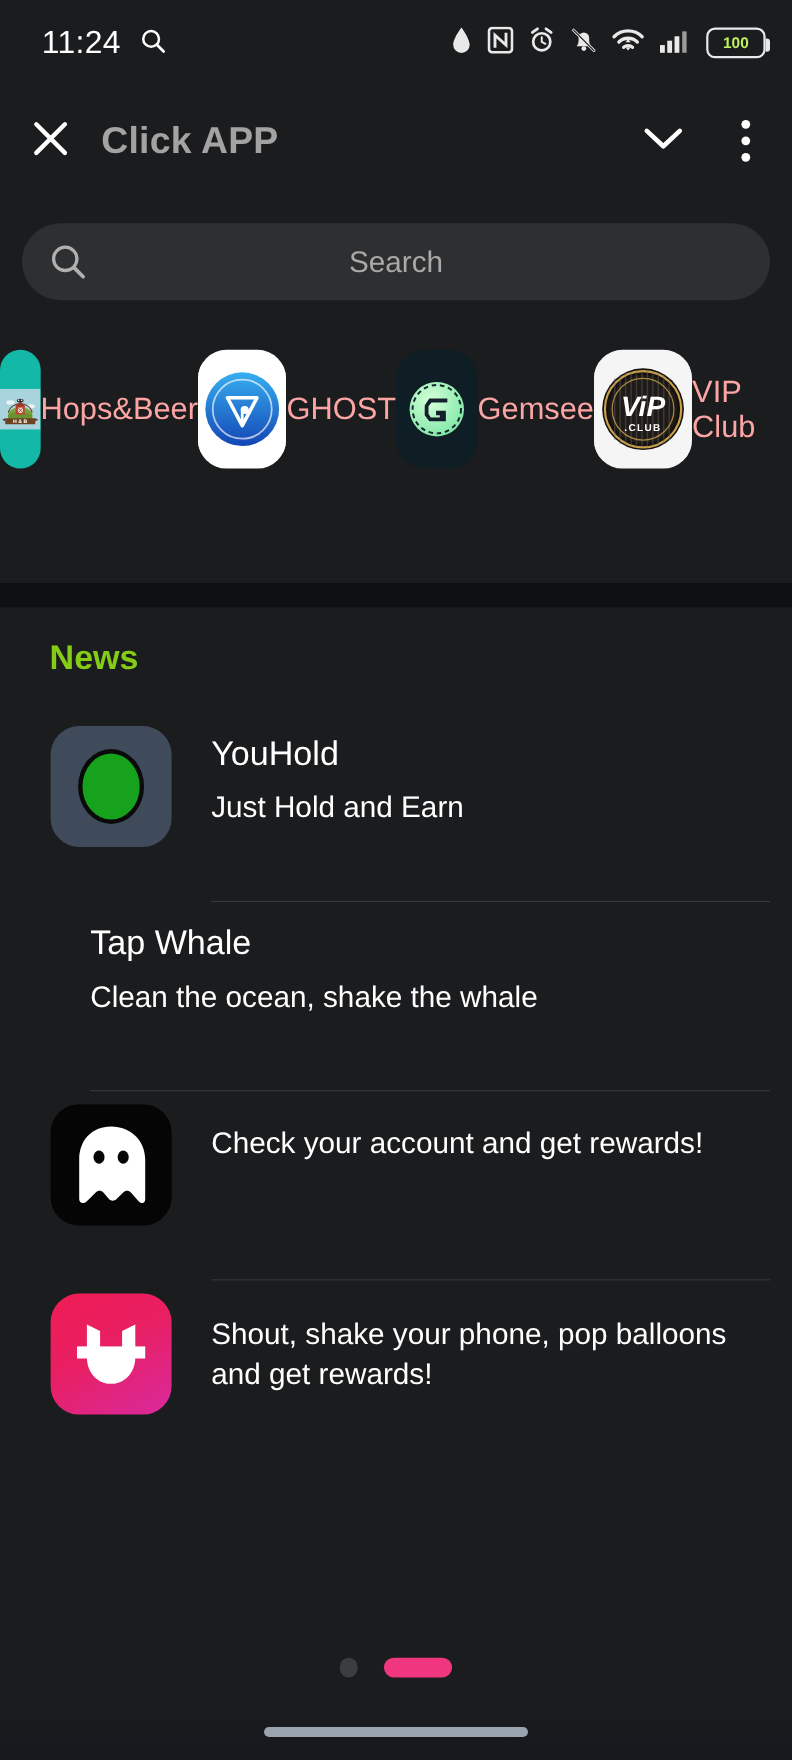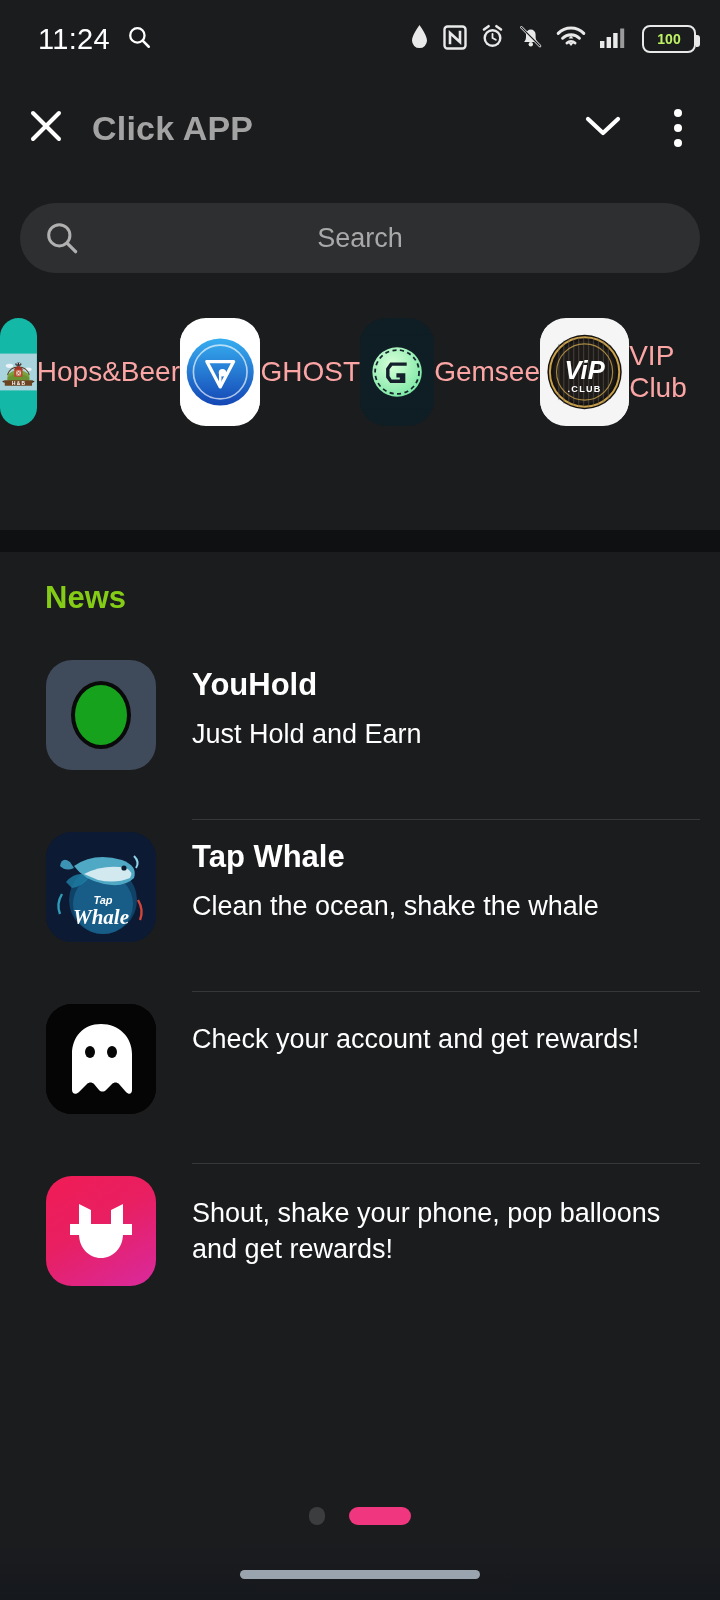--- a/index.html
+++ b/index.html
@@ -103,21 +103,21 @@
   .ni-icon {
     width:110px; height:110px; min-width:110px; border-radius:26px;
     margin-top:12px; overflow:hidden; position:relative;
     display:flex; align-items:center; justify-content:center;
   }
   .ni-body {
     flex:1; margin-left:36px; padding-top:18px; padding-bottom:18px;
     border-bottom:1.5px solid #37383a; min-height:172px;
   }
   .newsitem:last-child .ni-body { border-bottom:none; }
-  .ni-title { color:#ffffff; font-size:31px; font-weight:700; line-height:1.25; }
+  .ni-title { color:#ffffff; font-size:31px; font-weight:400; line-height:1.25; }
   .ni-desc { color:#ffffff; font-size:27px; line-height:1.32; margin-top:12px; }
   .ni-desc.nogap { margin-top:0; padding-top:14px; }
 
   
   .ic-youhold { background:#3f4b5a; }
   .yh-dot {
     width:60px; height:68px; border-radius:50%;
     background:#16a21d; border:4px solid #0a0a0a;
   }
   .ic-whale { background:#0c1a33; }
@@ -350,37 +350,20 @@
       <div class="ni-icon ic-youhold">
         <div class="yh-dot"></div>
       </div>
       <div class="ni-body">
         <div class="ni-title">YouHold</div>
         <div class="ni-desc">Just Hold and Earn</div>
       </div>
     </div>
 
     <div class="newsitem">
-      <div class="ni-icon ic-whale">
-        <svg width="110" height="110" viewBox="0 0 110 110">
-          <rect width="110" height="110" fill="#0c1a33"></rect>
-          <circle cx="57" cy="68" r="34" fill="#12507a" opacity="0.75"></circle>
-          <circle cx="57" cy="72" r="30" fill="#1b6a96" opacity="0.7"></circle>
-          <path d="M20 50 Q30 38 44 44 Q38 54 26 56 Z" fill="#1e7fa8" opacity="0.8"></path>
-          <path d="M28 34 Q48 20 76 28 Q92 34 88 46 Q78 56 58 52 Q38 48 28 34 Z" fill="#4fa8c4"></path>
-          <path d="M38 42 Q58 32 80 36 Q88 40 84 46 Q70 52 52 48 Z" fill="#e8f4f7" opacity="0.85"></path>
-          <path d="M24 30 Q16 24 14 34 Q20 40 28 36 Z" fill="#3c93b4"></path>
-          <circle cx="78" cy="36" r="2.6" fill="#0b1b2c"></circle>
-          <path d="M88 24 Q94 30 90 36" stroke="#8fd4e8" stroke-width="2" fill="none"></path>
-          <text x="57" y="72" text-anchor="middle" fill="#ffffff" font-size="11" font-style="italic" font-weight="bold" font-family="Liberation Sans, sans-serif">Tap</text>
-          <text x="55" y="92" text-anchor="middle" fill="#ffffff" font-size="21" font-style="italic" font-weight="bold" font-family="Liberation Serif, serif">Whale</text>
-          <path d="M92 68 Q98 78 94 88" stroke="#d2453b" stroke-width="2.4" fill="none"></path>
-          <path d="M16 62 Q10 72 14 82" stroke="#2e9bb8" stroke-width="2.4" fill="none"></path>
-        </svg>
-      </div>
       <div class="ni-body">
         <div class="ni-title">Tap Whale</div>
         <div class="ni-desc">Clean the ocean, shake the whale</div>
       </div>
     </div>
 
     <div class="newsitem">
       <div class="ni-icon ic-ghost">
         <svg width="110" height="110" viewBox="0 0 110 110">
           <rect width="110" height="110" fill="#050505"></rect>

